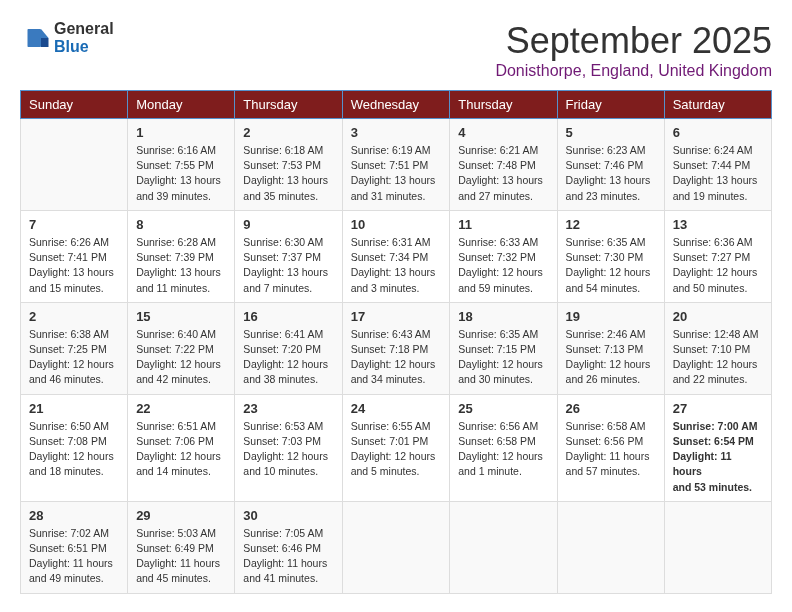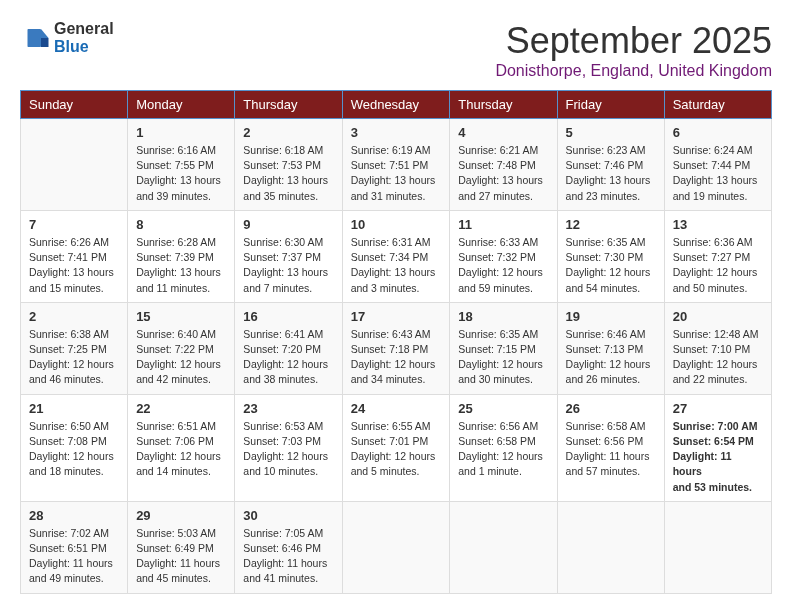--- a/index.html
+++ b/index.html
@@ -260,21 +260,21 @@
         </td>
         <td>
           <div class="day-num">18</div>
           <div class="day-info" style="white-space: pre-line;">Sunrise: 6:35 AM
 Sunset: 7:15 PM
 Daylight: 12 hours
 and 30 minutes.</div>
         </td>
         <td>
           <div class="day-num">19</div>
-          <div class="day-info" style="white-space: pre-line;">Sunrise: 6:46 AM
+          <div class="day-info" style="white-space: pre-line;">Sunrise: 2:46 AM
 Sunset: 7:13 PM
 Daylight: 12 hours
 and 26 minutes.</div>
         </td>
         <td>
           <div class="day-num">20</div>
           <div class="day-info" style="white-space: pre-line;">Sunrise: 12:48 AM
 Sunset: 7:10 PM
 Daylight: 12 hours
 and 22 minutes.</div>

